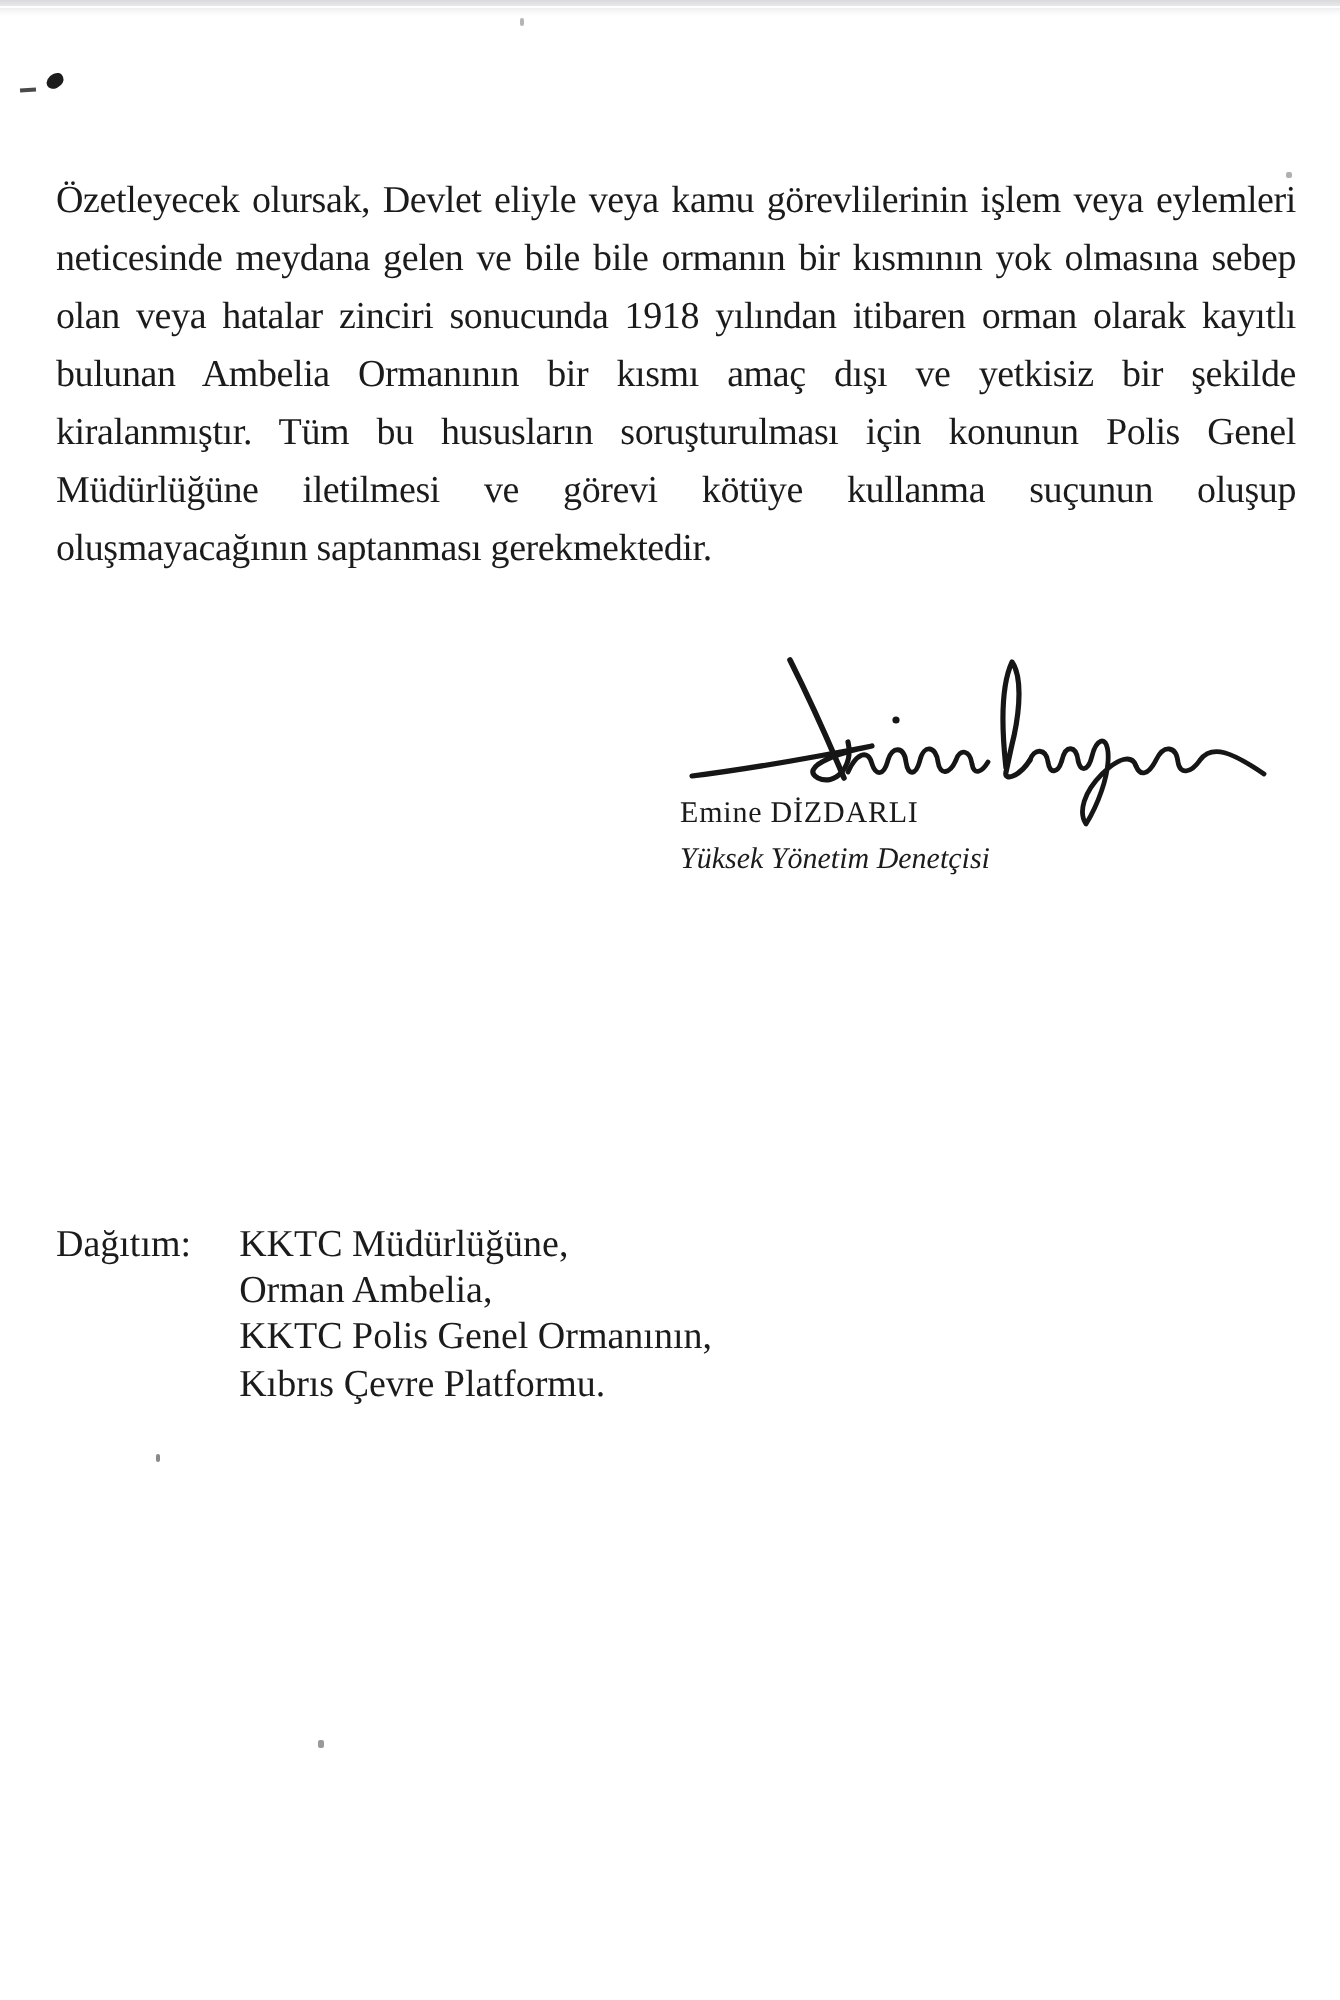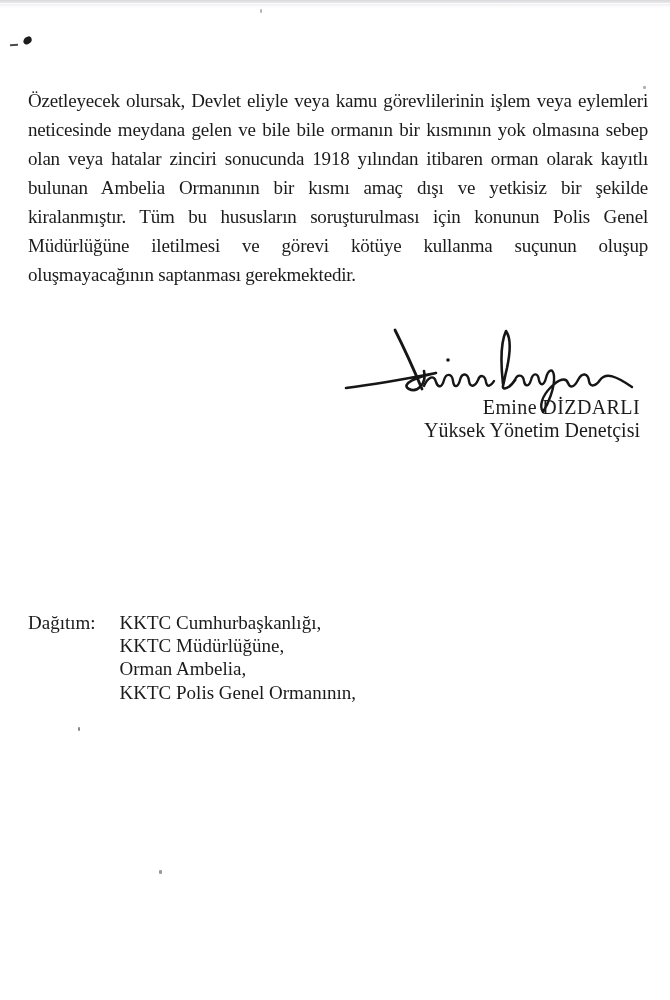--- a/index.html
+++ b/index.html
@@ -60,27 +60,27 @@
     height: 140px;
   }
   .signature-svg {
     position: absolute;
     left: 0; top: 0;
   }
   .signatory {
     position: absolute;
     left: 0;
     width: 300px;
-    text-align: right;
-    font-size: 20px;
+    text-align: left;
+    font-size: 15px;
     line-height: 22px;
     white-space: nowrap;
   }
   .signatory-name   { top: 70px; letter-spacing: 0.4px; }
-  .signatory-title  { top: 93px; }
+  .signatory-title  { top: 93px; font-style: italic; }
   .signatory-sub    { top: 115px; }
   .distribution {
     position: absolute;
     left: 28px; top: 611px;
     display: flex;
     align-items: flex-start;
     font-size: 19px;
     line-height: 23.2px;
   }
   .distribution-label {
@@ -129,24 +129,24 @@
 
       <path stroke-width="2.4" d="M228,57 C230,62 234,62 238,54 C242,46 248,47 249,55 C250,62 256,60 260,54 C266,46 276,50 292,61"></path>
     </svg>
     <div class="signatory signatory-name">Emine DİZDARLI</div>
     <div class="signatory signatory-title">Yüksek Yönetim Denetçisi</div>
   </div>
 
   <div class="distribution">
     <div class="distribution-label">Dağıtım:</div>
     <div class="distribution-items">
-      <div>KKTC Cumhurbaşkanlığı,</div>
       <div>KKTC Müdürlüğüne,</div>
       <div>Orman Ambelia,</div>
       <div>KKTC Polis Genel Ormanının,</div>
+      <div>Kıbrıs Çevre Platformu.</div>
     </div>
   </div>
 
   <div class="speck speck-a"></div>
   <div class="speck speck-b"></div>
   <div class="speck speck-c"></div>
   <div class="speck speck-d"></div>
 
 </div>
 

